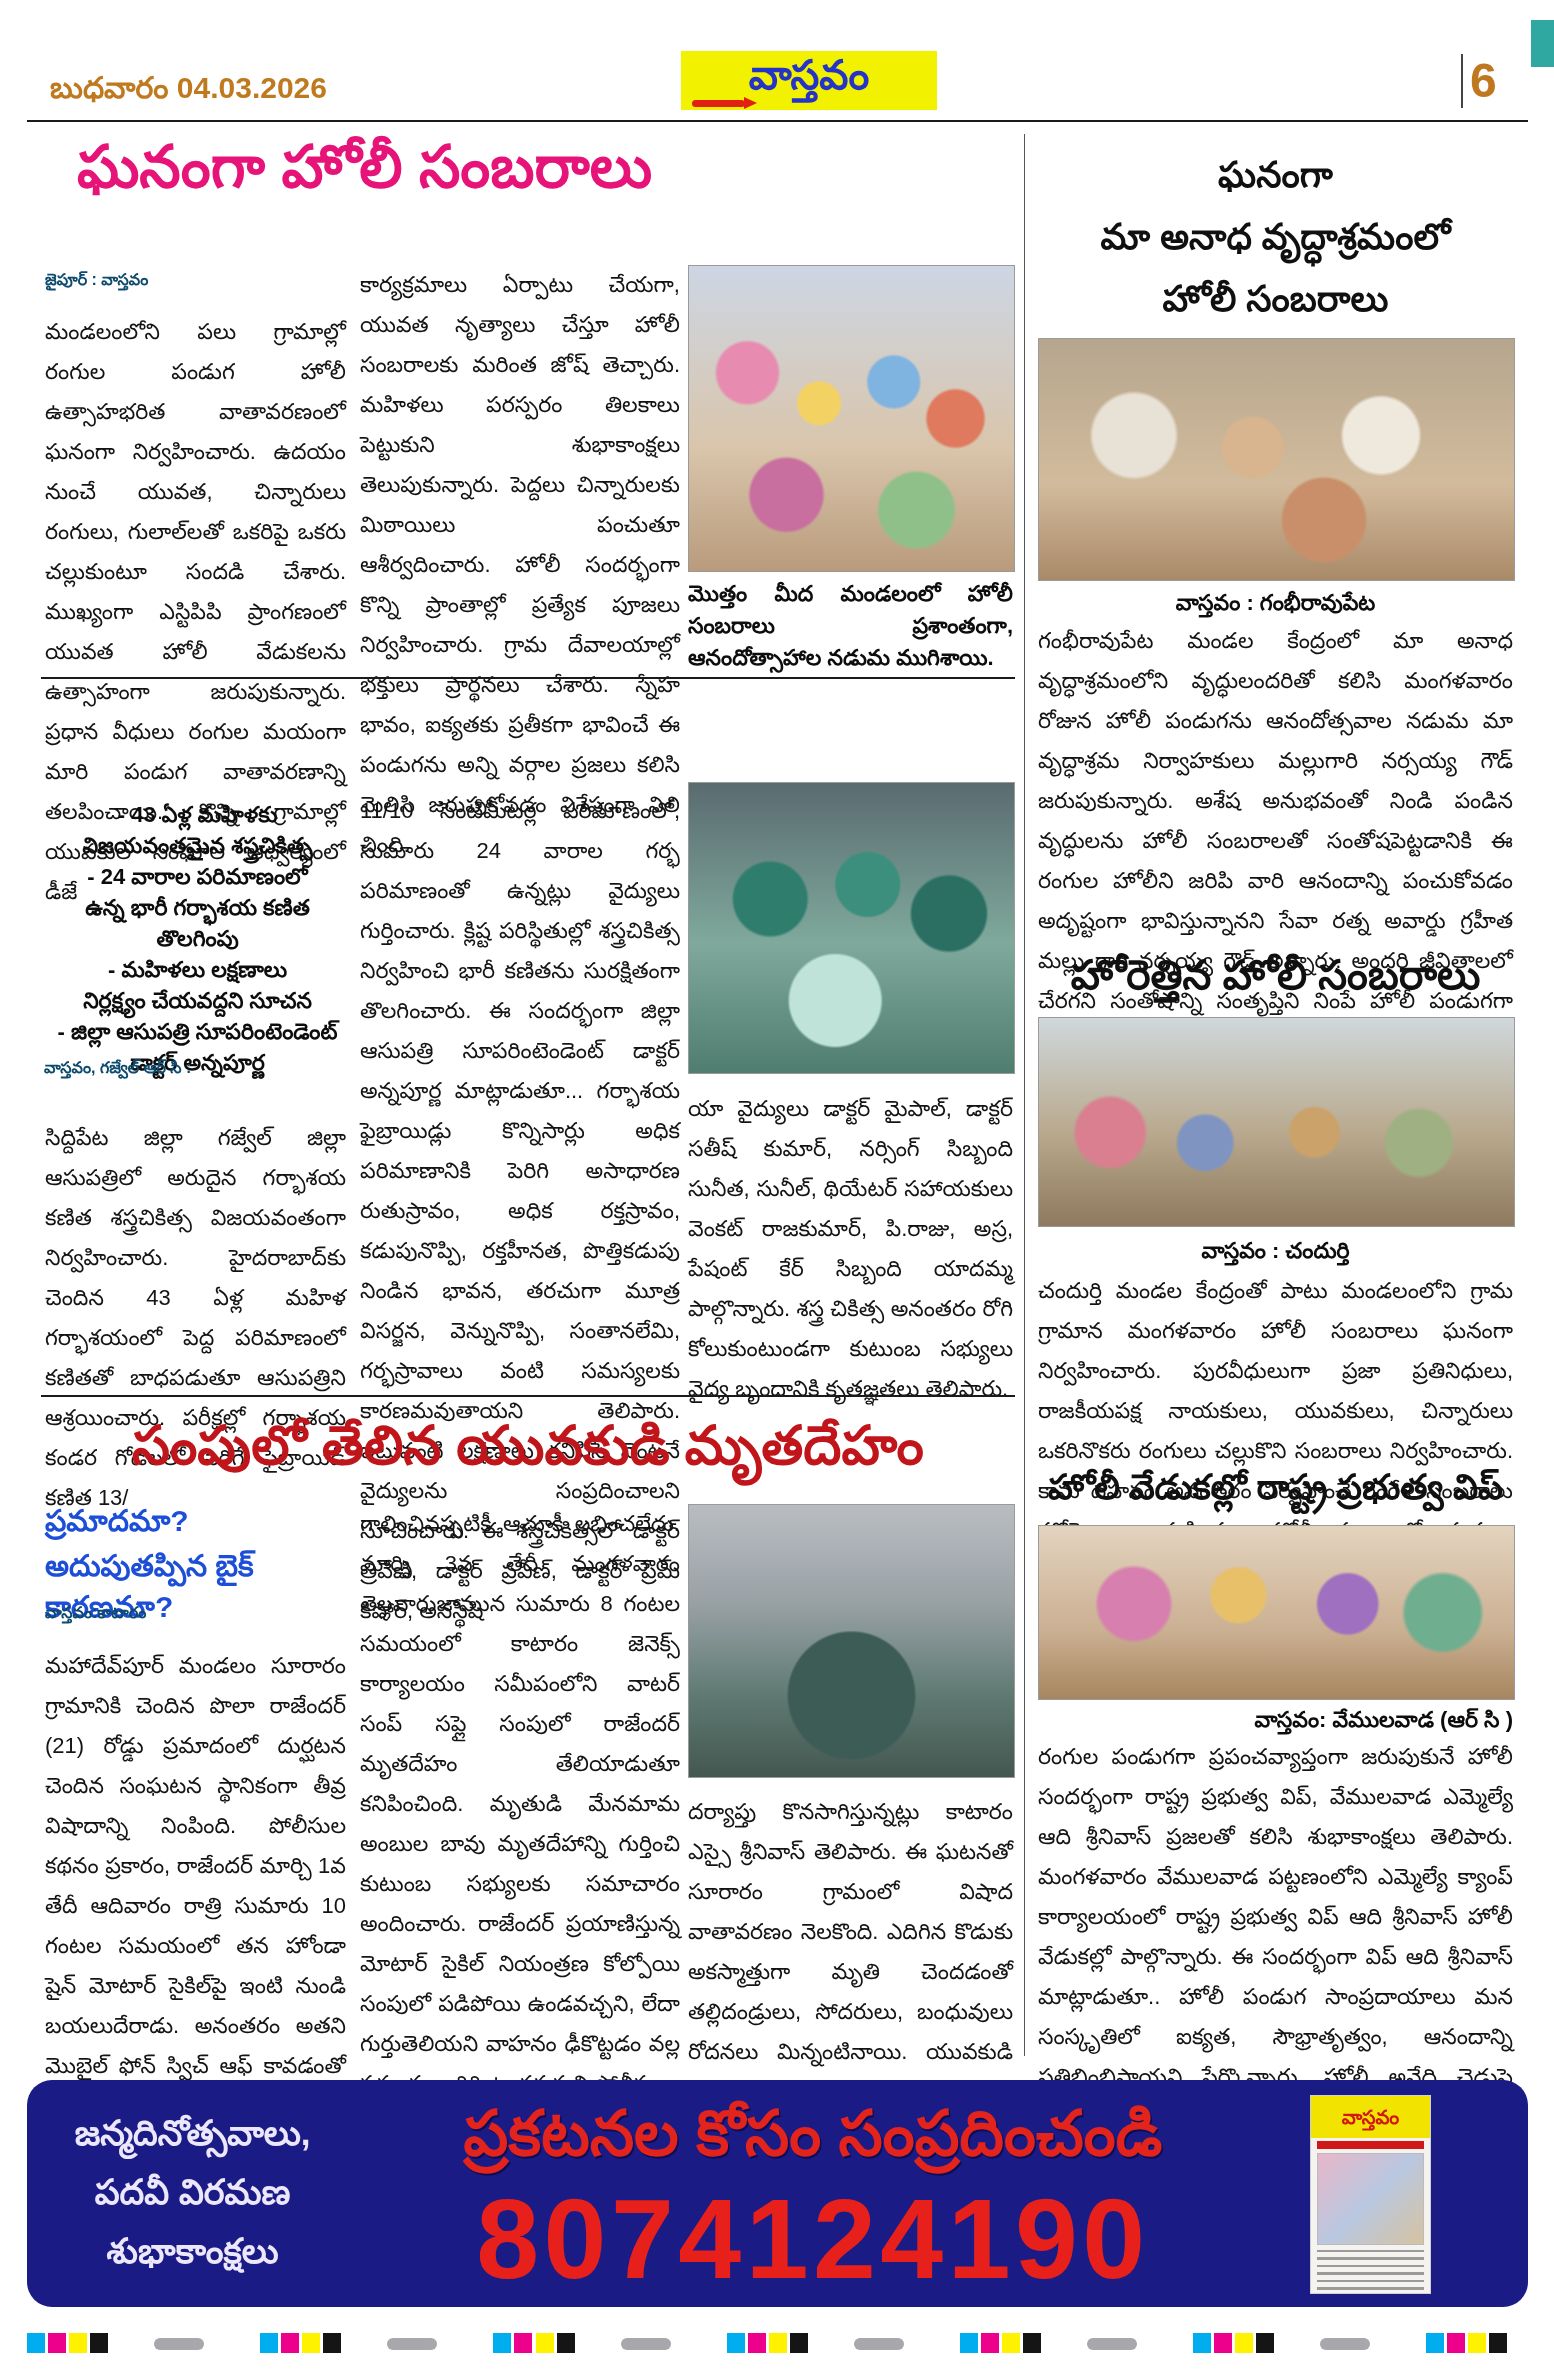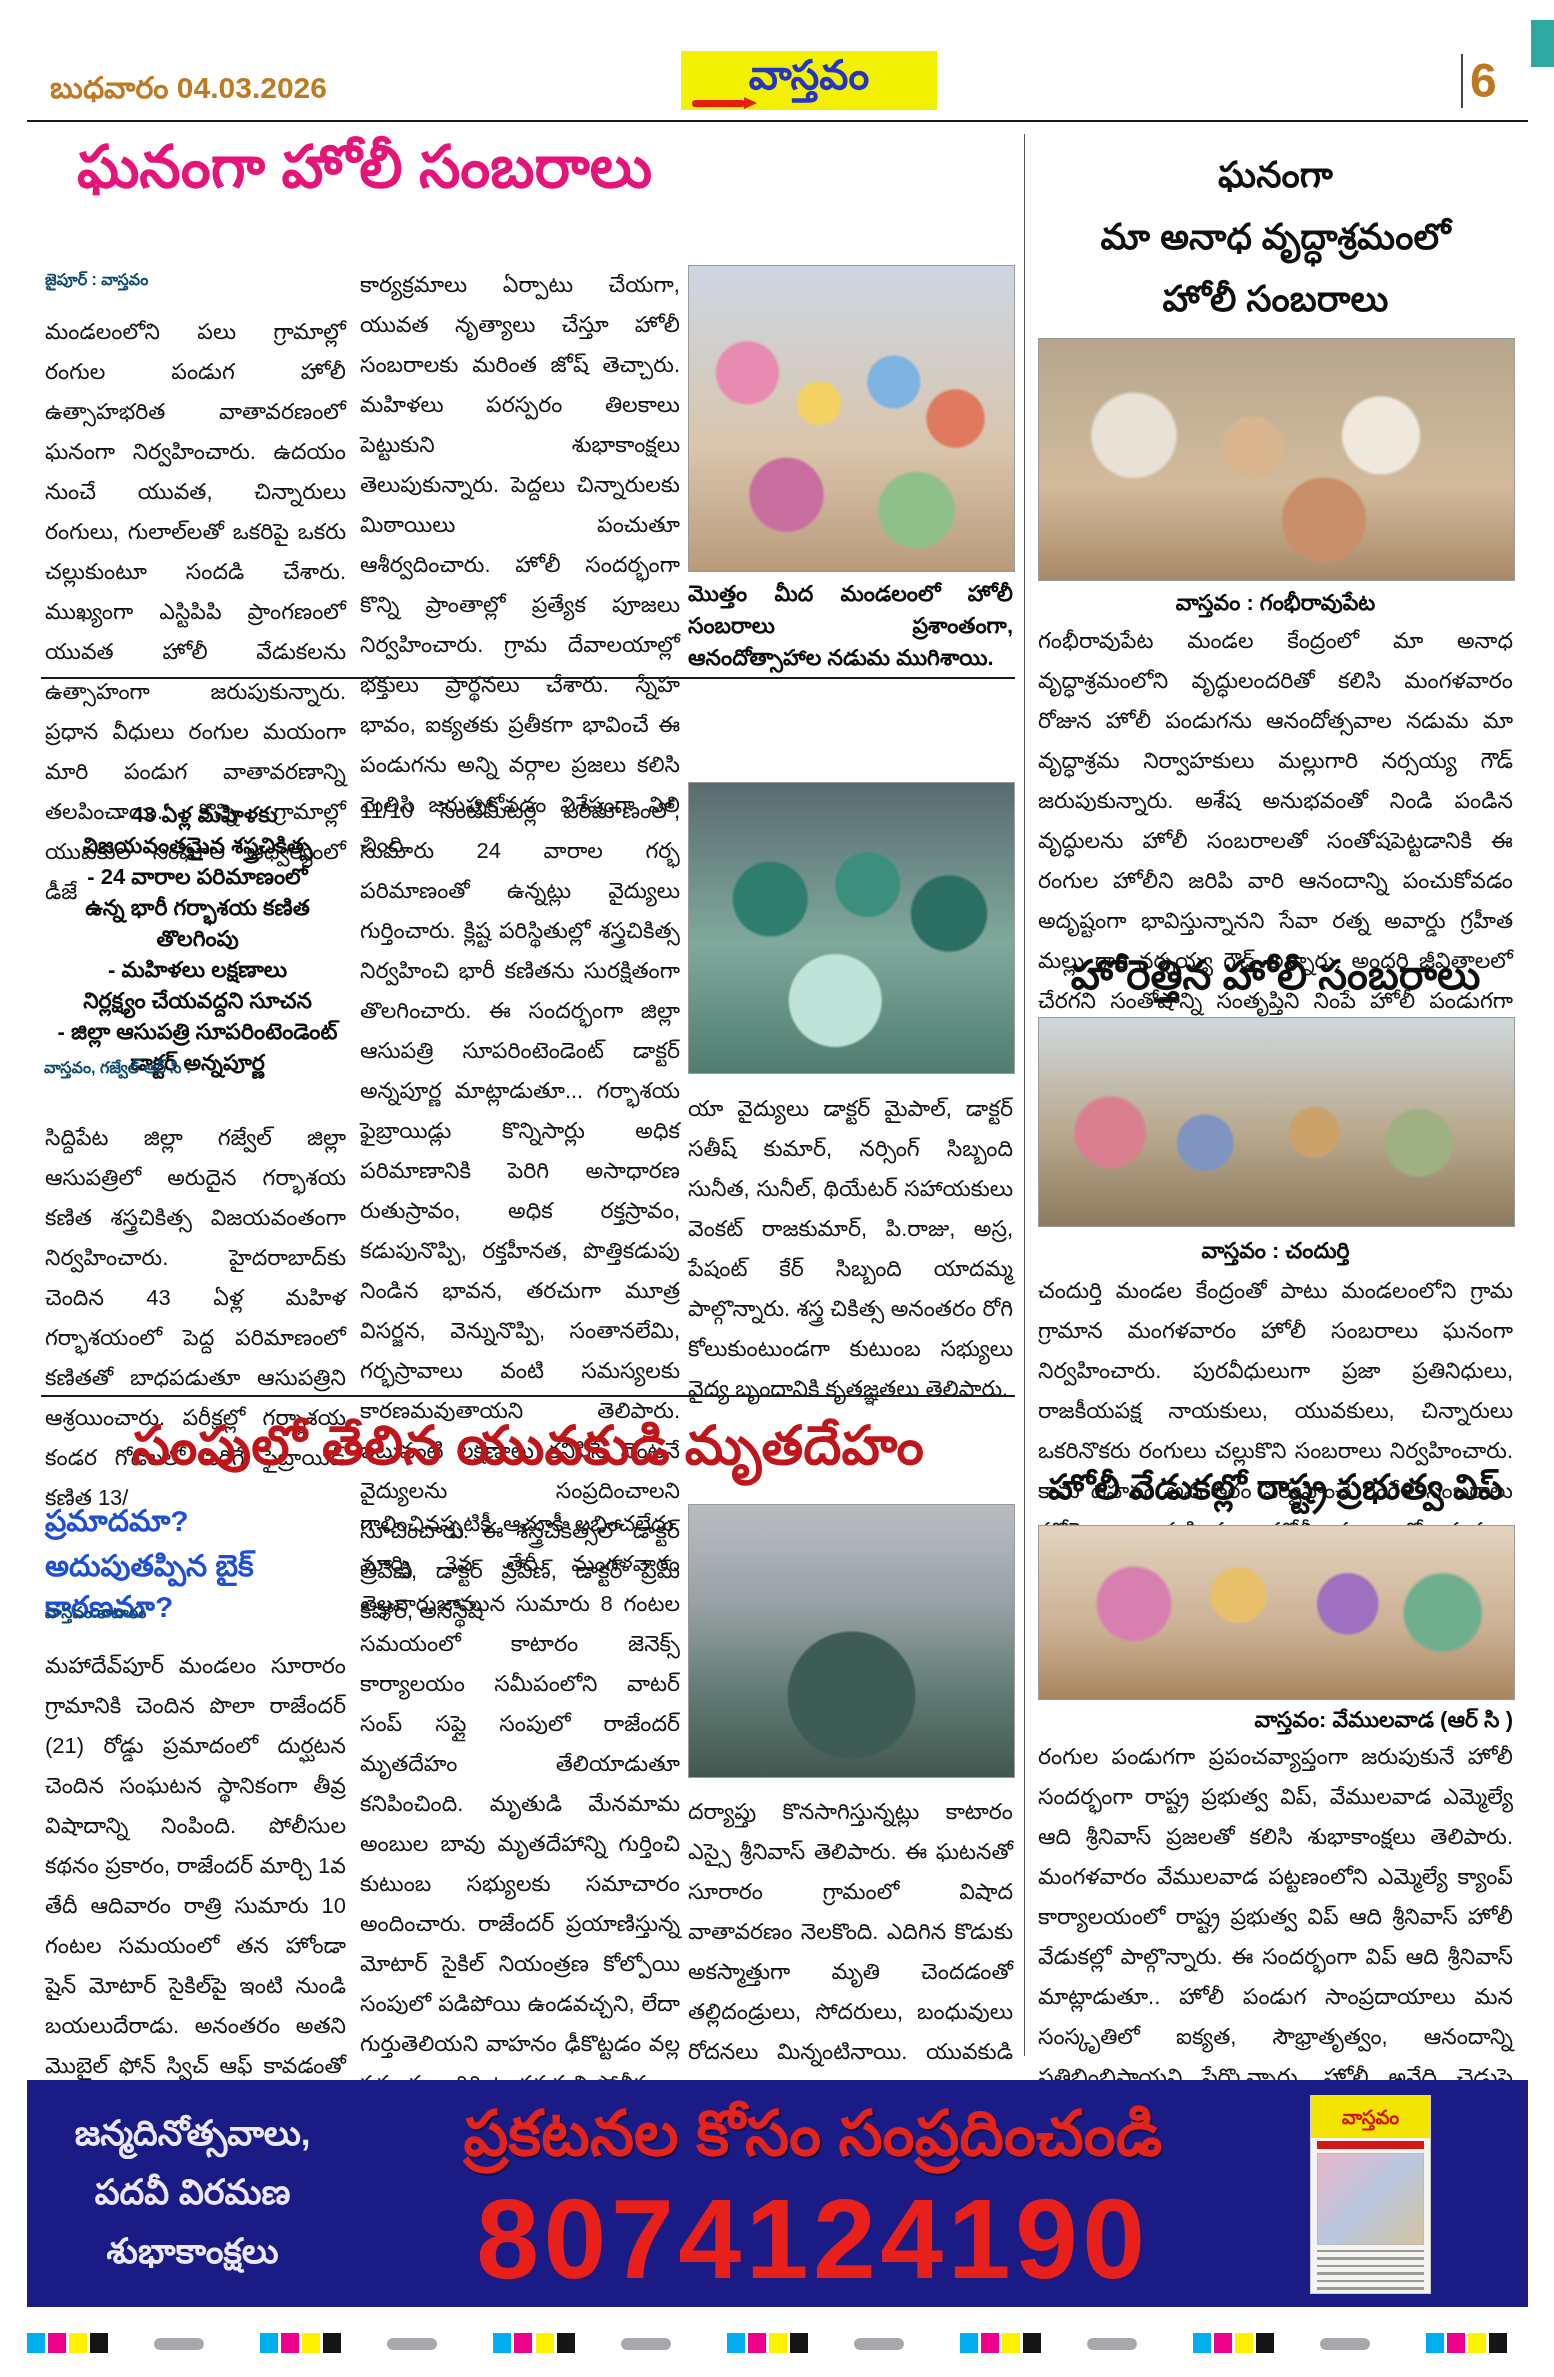--- a/index.html
+++ b/index.html
@@ -148,21 +148,21 @@
   <div class="abs h-black" style="left:1038px;top:952px;width:475px;font-size:41px;">హోరెత్తిన హోలీ సంబరాలు</div>
   <div class="photo photo-crowd" style="left:1038px;top:1017px;width:475px;height:208px;"></div>
   <div class="abs caption caption-c" style="left:1038px;top:1235px;width:475px;">వాస్తవం : చందుర్తి</div>
   <div class="abs body-text" style="left:1038px;top:1271px;width:475px;height:188px;">చందుర్తి మండల కేంద్రంతో పాటు మండలంలోని గ్రామ గ్రామాన మంగళవారం హోలీ సంబరాలు ఘనంగా నిర్వహించారు. పురవీధులుగా ప్రజా ప్రతినిధులు, రాజకీయపక్ష నాయకులు, యువకులు, చిన్నారులు ఒకరినొకరు రంగులు చల్లుకొని సంబరాలు నిర్వహించారు. కామ దహనం అనంతరం నిర్వహించే రంగేళి సంబరాలు హోరెత్తాయి. మహిళలు హోలీ సంబరాల్లో రంగులు చల్లుకున్నారు.</div>
 
   <div class="abs h-black" style="left:1038px;top:1467px;width:475px;font-size:35px;">హోలీ వేడుకల్లో రాష్ట్ర ప్రభుత్వ విప్</div>
   <div class="photo photo-whip" style="left:1038px;top:1525px;width:475px;height:173px;"></div>
   <div class="abs caption caption-c" style="left:1038px;top:1704px;width:475px;text-align:right;">వాస్తవం: వేములవాడ (ఆర్ సి )</div>
   <div class="abs body-text" style="left:1038px;top:1737px;width:475px;height:316px;">రంగుల పండుగగా ప్రపంచవ్యాప్తంగా జరుపుకునే హోలీ సందర్భంగా రాష్ట్ర ప్రభుత్వ విప్, వేములవాడ ఎమ్మెల్యే ఆది శ్రీనివాస్ ప్రజలతో కలిసి శుభాకాంక్షలు తెలిపారు. మంగళవారం వేములవాడ పట్టణంలోని ఎమ్మెల్యే క్యాంప్ కార్యాలయంలో రాష్ట్ర ప్రభుత్వ విప్ ఆది శ్రీనివాస్ హోలీ వేడుకల్లో పాల్గొన్నారు. ఈ సందర్భంగా విప్ ఆది శ్రీనివాస్ మాట్లాడుతూ.. హోలీ పండుగ సాంప్రదాయాలు మన సంస్కృతిలో ఐక్యత, సౌభ్రాతృత్వం, ఆనందాన్ని ప్రతిబింబిస్తాయని పేర్కొన్నారు. హోలీ అనేది చెడుపై మేలుకు గెలుపును సూచించే పర్వదినమని, ఈ సందర్భంగా ప్రతి ఒక్కరూ ఆనందం, సుఖశాంతులు నింపాలని ఆకాంక్షించారు.</div>
 
-  <div class="abs ad-banner" style="left:27px;top:2080px;width:1501px;height:227px;">
+  <div class="abs ad-banner" style="left:27px;top:2080px;width:1501px;height:227px;border-radius:25px;">
     <div class="abs" style="left:22.6px;top:22.6px;width:286px;">
       <div class="ad-left">జన్మదినోత్సవాలు,</div>
       <div class="ad-left">పదవీ విరమణ</div>
       <div class="ad-left">శుభాకాంక్షలు</div>
     </div>
     <div class="abs ad-heading" style="left:301px;top:16.5px;width:970px;">ప్రకటనల కోసం సంప్రదించండి</div>
     <div class="abs ad-phone" style="left:301px;top:94px;width:970px;">8074124190</div>
     <div class="abs thumb" style="left:1283px;top:15px;width:119px;height:197px;">
       <div class="thumb-top">వాస్తవం</div>
       <div class="thumb-bar"></div>

